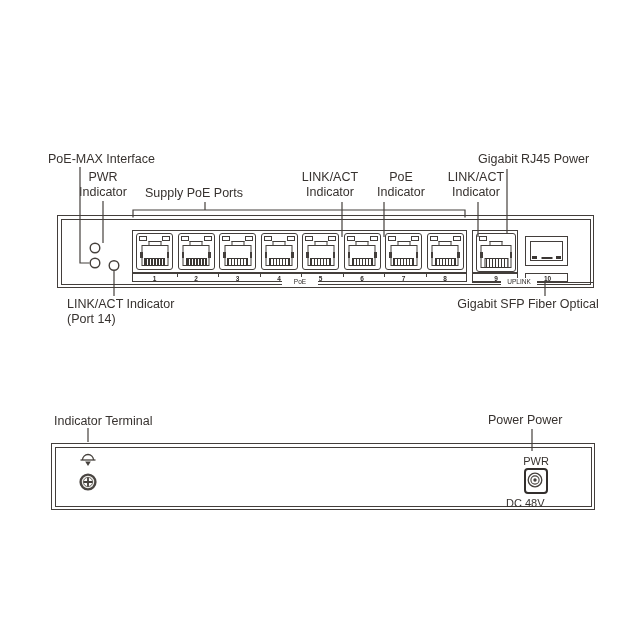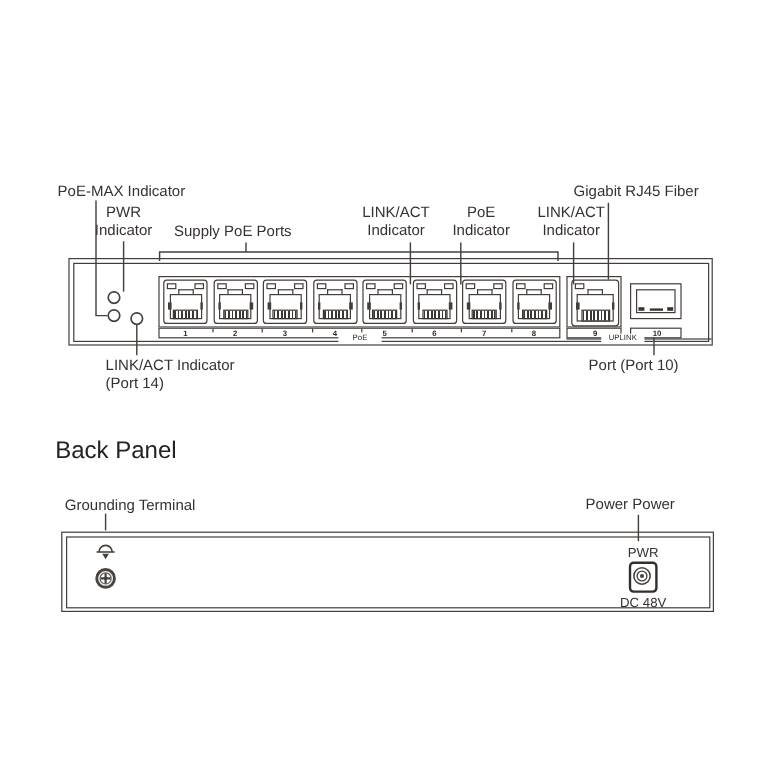--- a/index.html
+++ b/index.html
@@ -36,45 +36,45 @@
   .sfp .bit{position:absolute;background:#3a3633;}
   .jack{position:absolute;box-sizing:border-box;border:2.5px solid #322e2c;border-radius:4px;background:#fff;}
   .overlay{position:absolute;left:0;top:0;pointer-events:none;}
 </style>
 </head>
 <body>
 
 <div class="canvas">
 
 
-  <div class="lbl" style="left:48px;top:152px;">PoE-MAX Indicator</div>
+  <div class="lbl" style="left:48px;top:152px;">PoE-MAX Interface</div>
   <div class="lbl center" style="left:70px;top:170px;width:66px;">
     <div>PWR</div>
     <div>Indicator</div>
   </div>
   <div class="lbl" style="left:145px;top:186px;">Supply PoE Ports</div>
   <div class="lbl center" style="left:297px;top:170px;width:66px;">
     <div>LINK/ACT</div>
     <div>Indicator</div>
   </div>
   <div class="lbl center" style="left:370px;top:170px;width:62px;">
     <div>PoE</div>
     <div>Indicator</div>
   </div>
   <div class="lbl center" style="left:444px;top:170px;width:64px;">
     <div>LINK/ACT</div>
     <div>Indicator</div>
   </div>
-  <div class="lbl" style="left:478px;top:152px;">Gigabit RJ45 Fiber</div>
-  <div class="lbl" style="left:88px;top:297px;">
+  <div class="lbl" style="left:478px;top:152px;">Gigabit RJ45 Power</div>
+  <div class="lbl" style="left:67px;top:297px;">
     <div>LINK/ACT Indicator</div>
     <div>(Port 14)</div>
   </div>
   <div class="lbl center" style="left:440px;top:297px;width:176px;">
-    <div>Port (Port 10)</div>
+    <div>Gigabit SFP Fiber Optical</div>
   </div>
 
   <div class="device" style="left:57px;top:215px;width:537px;height:73px;">
     <div class="inner-line"></div>
 
     <div class="ports-block" style="left:74px;top:14px;width:335px;height:43px;">
         <div class="rj45" style="left: 3px;">
     <div class="led l"></div>
     <div class="led r"></div>
     <div class="tab"></div>
@@ -198,29 +198,28 @@
       </div>
     </div>
     <div class="strip" style="left:467px;top:57px;width:43px;height:9px;">
       <div class="pnum" style="left:15.5px;">10</div>
     </div>
 
     <div class="abs" style="left:414px;top:65.5px;width:121px;border-top:1px solid #433e3b;"></div>
     <div class="tinylbl" style="left:443px;top:62px;width:36px;">UPLINK</div>
   </div>
 
-  <div class="h2" style="left:46px;top:365px;">Back Panel</div>
-  <div class="lbl" style="left:54px;top:414px;">Grounding Terminal</div>
+  <div class="lbl" style="left:54px;top:414px;">Indicator Terminal</div>
   <div class="lbl" style="left:488px;top:413px;">Power Power</div>
 
   <div class="device" style="left:51px;top:443px;width:544px;height:67px;">
     <div class="inner-line"></div>
     <div class="lbl" style="left:464px;top:10px;width:40px;text-align:center;font-size:11px;">PWR</div>
     <div class="jack" style="left:472px;top:24px;width:24px;height:26px;"></div>
-    <div class="lbl" style="left:454px;top:52px;width:60px;text-align:center;font-size:11px;">DC 48V</div>
+    <div class="lbl" style="left:454px;top:52px;width:60px;text-align:left;font-size:11px;">DC 48V</div>
   </div>
 
   <svg class="overlay" width="640" height="640" viewBox="0 0 640 640">
     <g stroke="#45403c" stroke-width="1.2" fill="none">
       <path d="M80 167 V263 H89.5"></path>
       <path d="M103 201 V243"></path>
       <path d="M205 202 V210"></path>
       <path d="M133 217.5 V210 H465 V217.5"></path>
       <path d="M342 202 V237"></path>
       <path d="M384 202 V237"></path>

